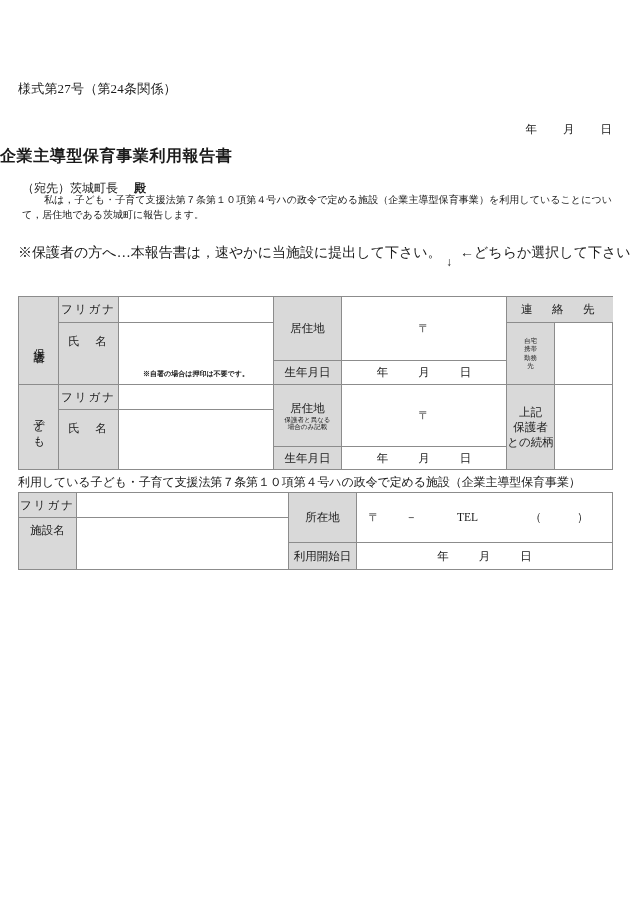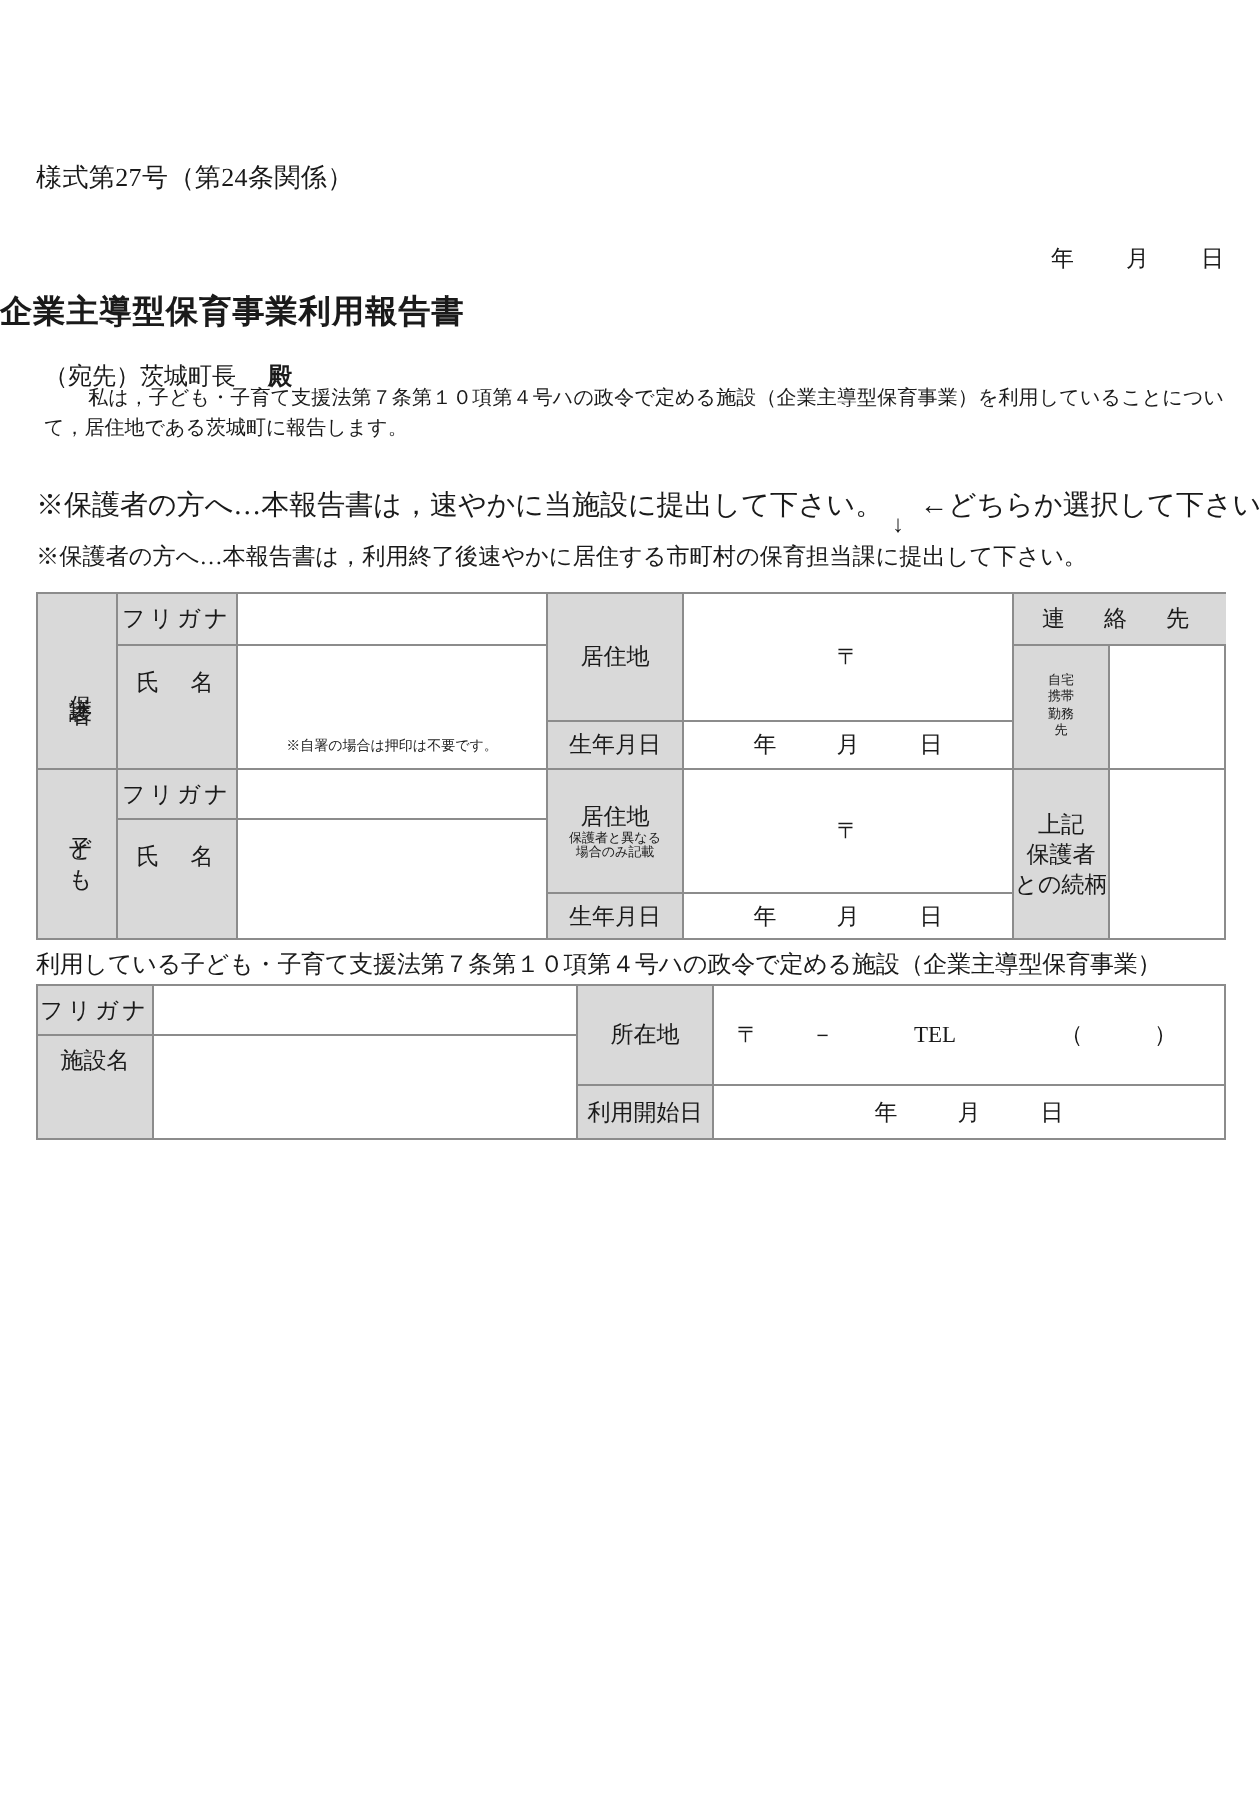--- a/index.html
+++ b/index.html
@@ -135,20 +135,21 @@
   .sp4 { letter-spacing: 4px; }
 
   .cell-left {
     text-align: left;
     padding-left: 6px;
   }
   .tiny {
     font-size: 7px;
     line-height: 1.15;
     color: #222;
+    font-weight: bold;
   }
   .mini {
     font-size: 6.5px;
     line-height: 1.1;
   }
   .yubin { font-size: 11px; }
 
   .ymd {
     display: inline-block;
     letter-spacing: 0;
@@ -196,21 +197,20 @@
 
   <div class="doc-title">企業主導型保育事業利用報告書</div>
 
   <div class="addressee"><span>（宛先）茨城町長</span><span class="hon">殿</span></div>
 
   <div class="body-para">私は，子ども・子育て支援法第７条第１０項第４号ハの政令で定める施設（企業主導型保育事業）を利用していることについて，居住地である茨城町に報告します。</div>
 
   <div class="note-1">※保護者の方へ…本報告書は，速やかに当施設に提出して下さい。</div>
   <div class="choose-note">←どちらか選択して下さい。</div>
   <div class="choose-arrow">↓</div>
-  <div class="note-2">※保護者の方へ…本報告書は，利用終了後速やかに居住する市町村の保育担当課に提出して下さい。</div>
 
   <table class="frm" style="left:18px; top:296px; width:594px;">
     <colgroup>
       <col style="width:40px">
       <col style="width:60px">
       <col style="width:155px">
       <col style="width:68px">
       <col style="width:165px">
       <col style="width:48px">
       <col style="width:58px">

